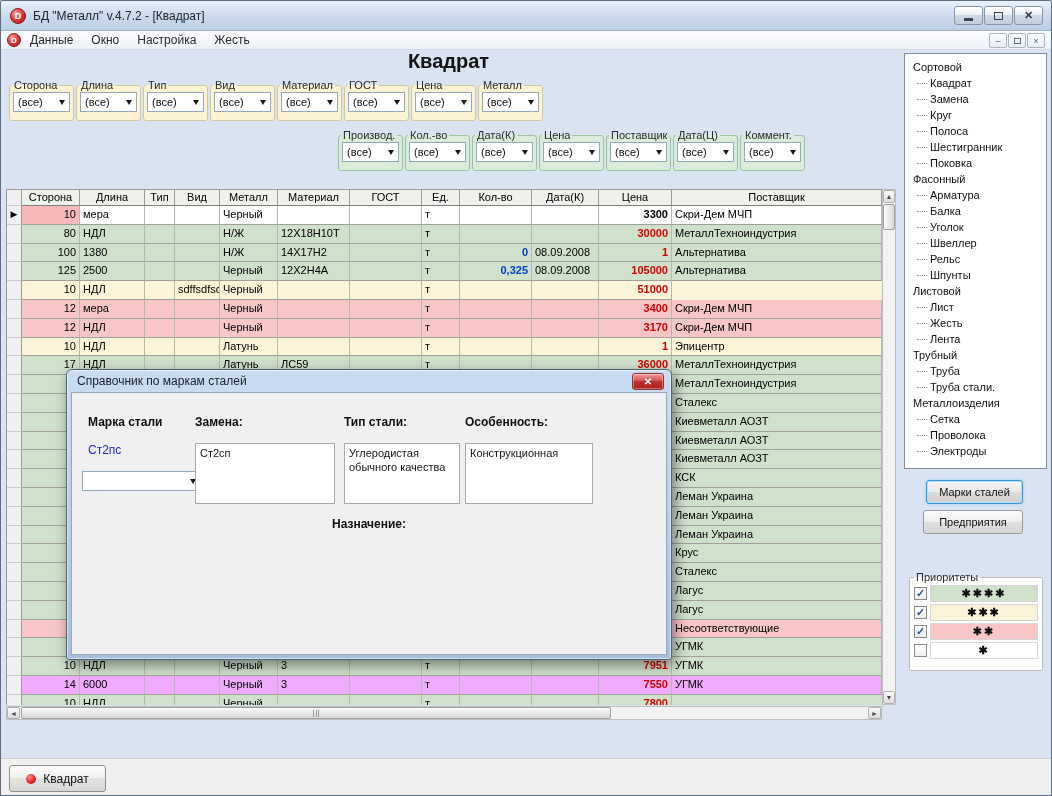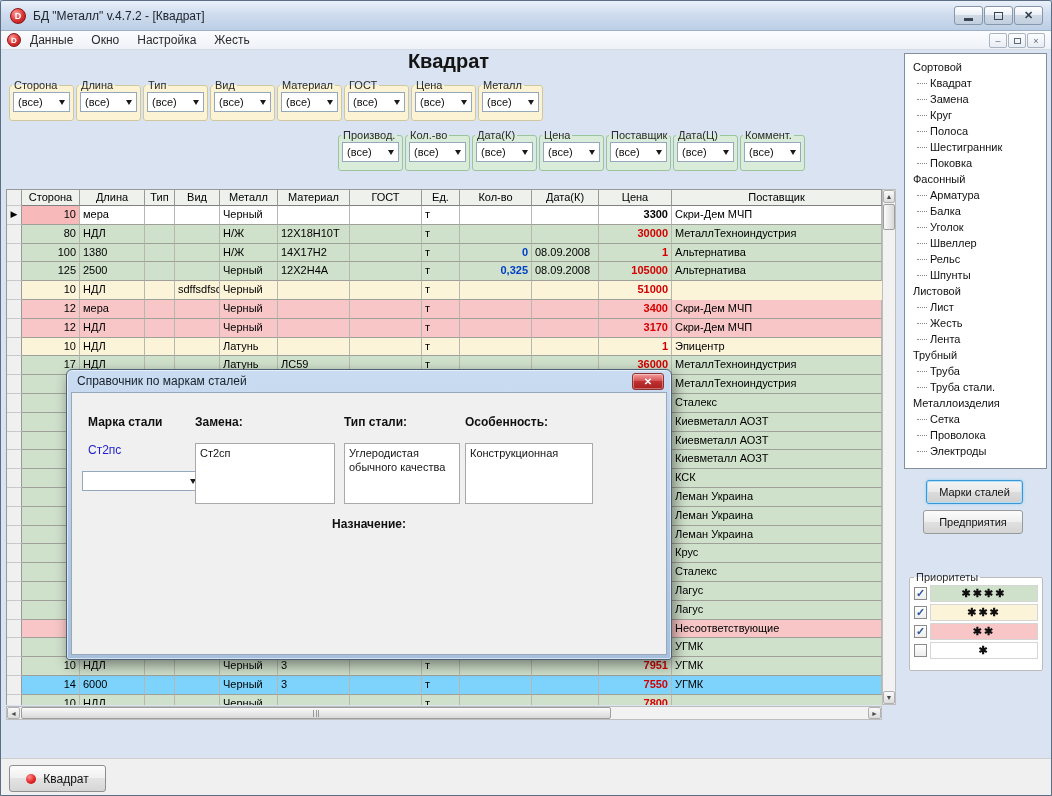--- a/index.html
+++ b/index.html
@@ -630,21 +630,21 @@
         <div class="c" style="width: 45px;"></div>
         <div class="c" style="width: 58px;">Черный</div>
         <div class="c" style="width: 72px;">3</div>
         <div class="c" style="width: 72px;"></div>
         <div class="c" style="width: 38px;">т</div>
         <div class="c num" style="width: 72px;"></div>
         <div class="c" style="width: 67px;"></div>
         <div class="c num bold" style="width: 73px; color: rgb(212, 0, 0);">7951</div>
         <div class="c" style="width: 210px;">УГМК</div>
       </div>
-      <div class="g-row" style="background: #7dd3fc;">
+      <div class="g-row" style="background: #f0abfc;">
         <div class="c sel"></div>
         <div class="c num" style="width: 58px;">14</div>
         <div class="c" style="width: 65px;">6000</div>
         <div class="c" style="width: 30px;"></div>
         <div class="c" style="width: 45px;"></div>
         <div class="c" style="width: 58px;">Черный</div>
         <div class="c" style="width: 72px;">3</div>
         <div class="c" style="width: 72px;"></div>
         <div class="c" style="width: 38px;">т</div>
         <div class="c num" style="width: 72px;"></div>

